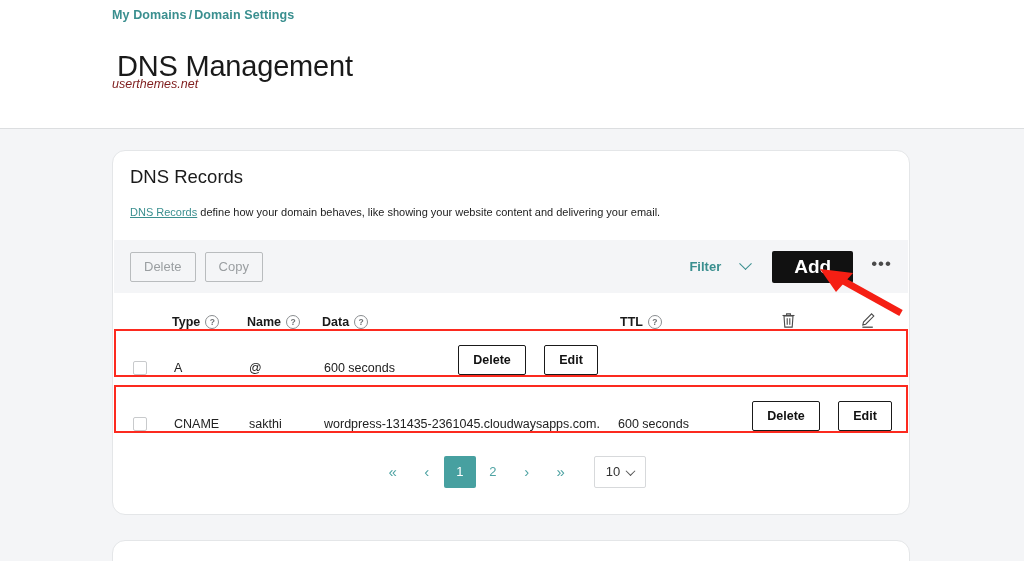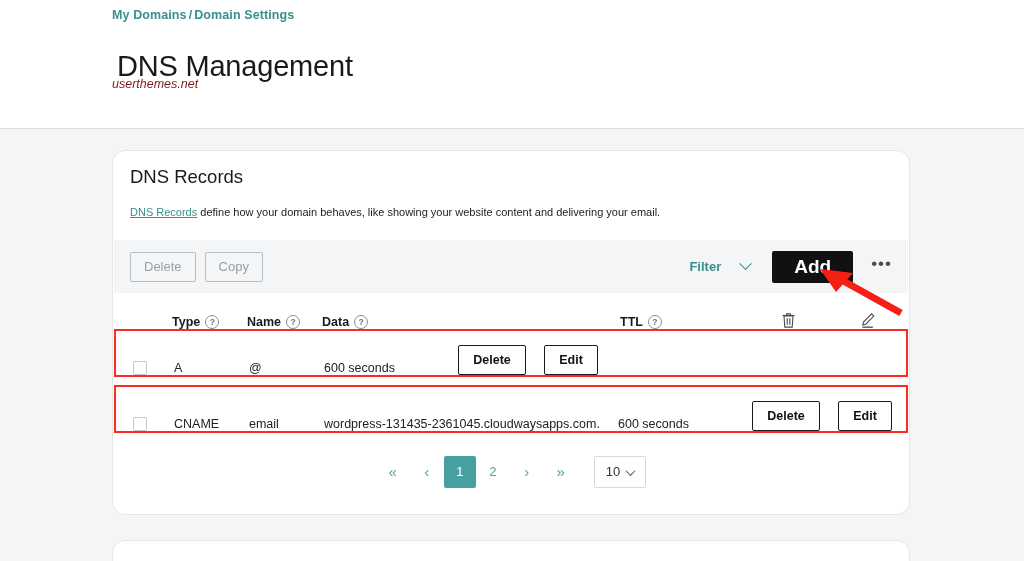--- a/index.html
+++ b/index.html
@@ -392,21 +392,21 @@
         <div class="c-edit">
           <button class="btn-rowaction">Edit</button>
         </div>
       </div>
 
       <div class="row row-data">
         <div class="c-check">
           <span class="checkbox"></span>
         </div>
         <div class="c-type">CNAME</div>
-        <div class="c-name">email</div>
+        <div class="c-name">sakthi</div>
         <div class="c-data">wordpress-131435-2361045.cloudwaysapps.com.</div>
         <div class="c-ttl">600 seconds</div>
         <div class="c-del">
           <button class="btn-rowaction">Delete</button>
         </div>
         <div class="c-edit">
           <button class="btn-rowaction">Edit</button>
         </div>
       </div>
     </div>

